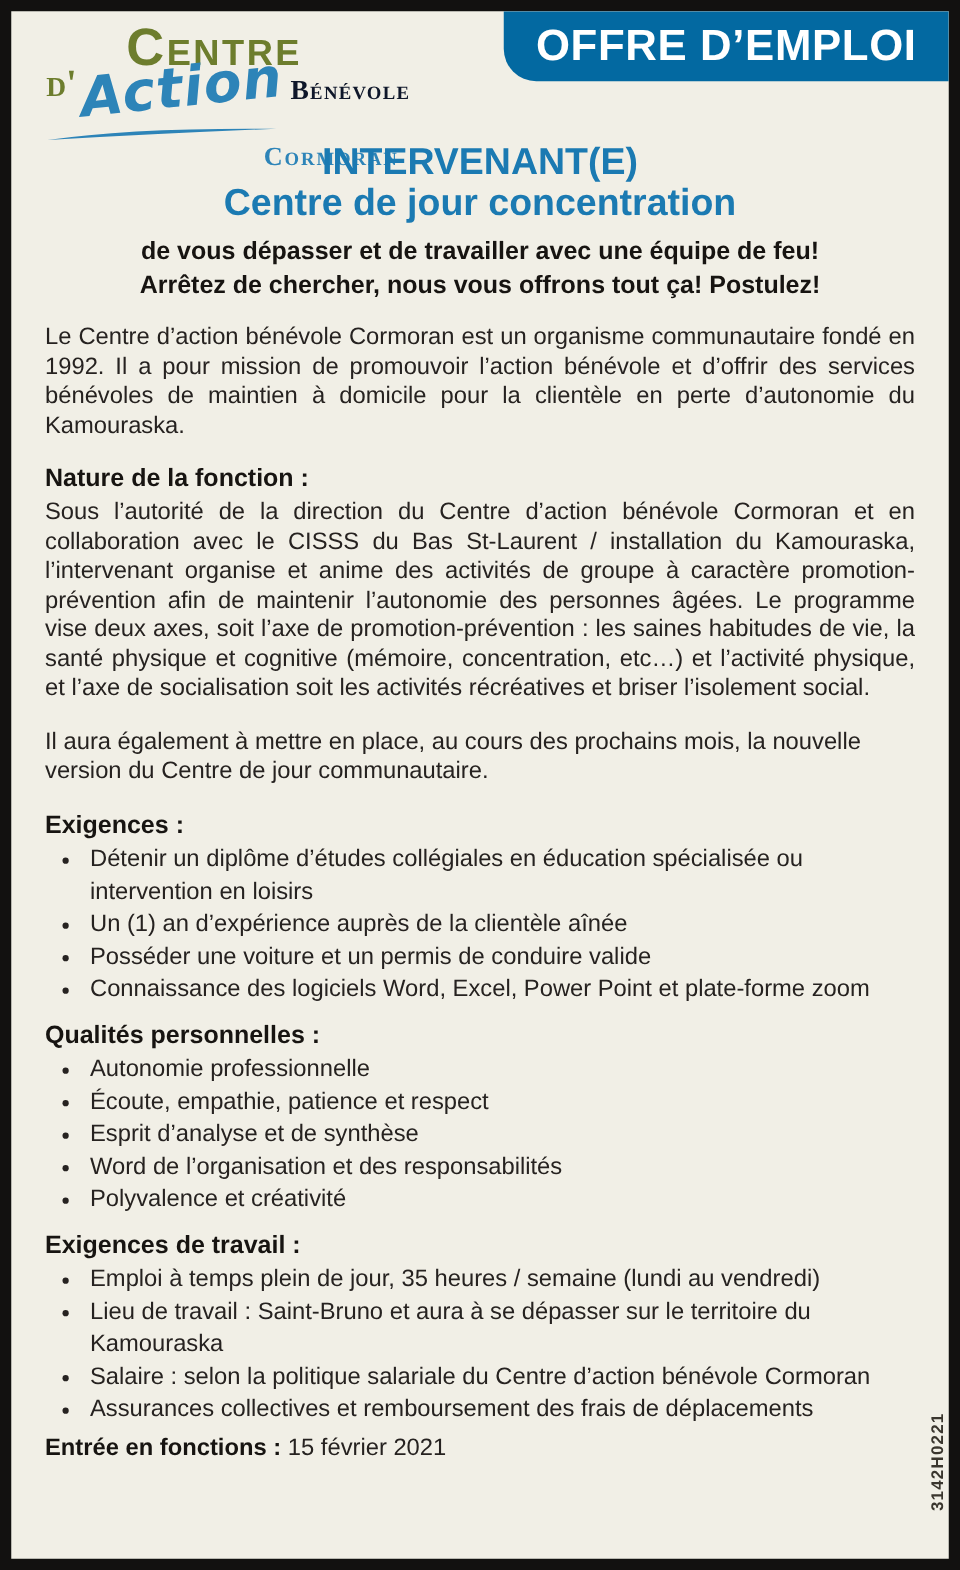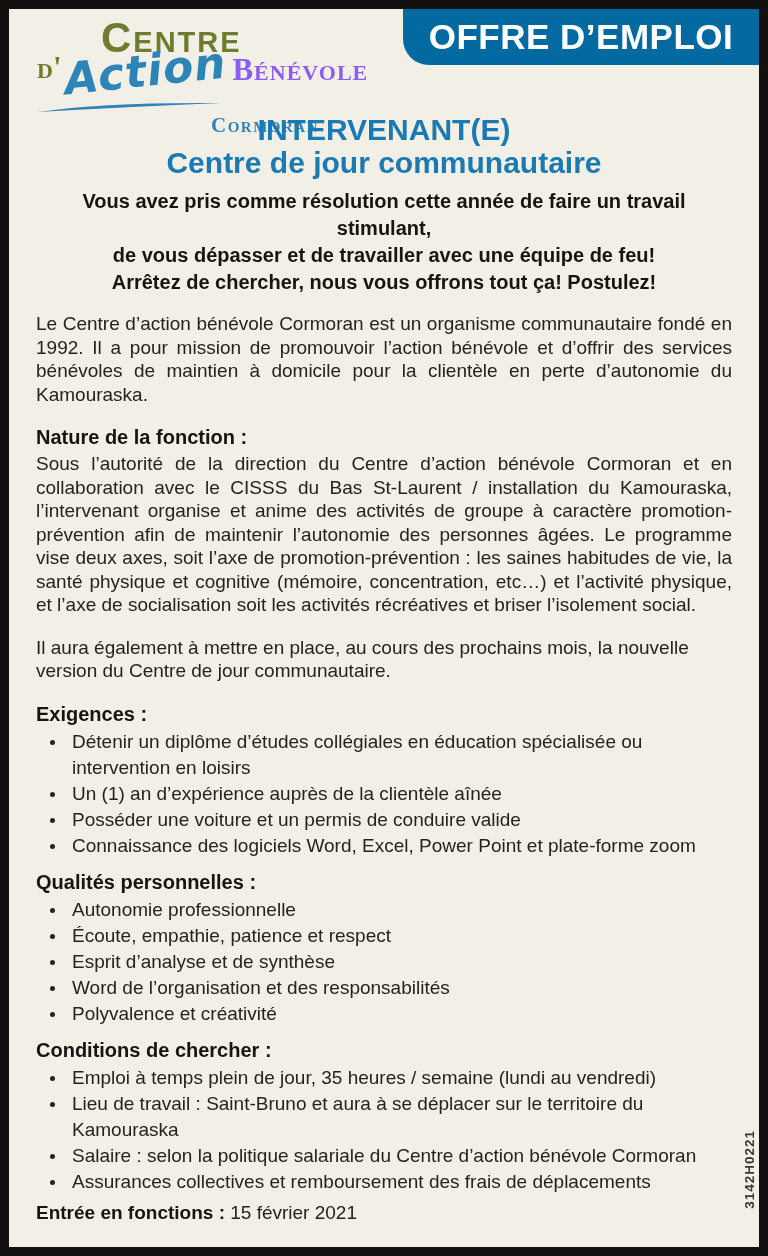--- a/index.html
+++ b/index.html
@@ -29,21 +29,21 @@
     font-family:"Liberation Serif", serif;font-weight:700;
     font-size:31px;color:#6d7d2d;vertical-align:8px;
   }
   .logo-action{
     display:inline-block;transform:rotate(-6deg);
     font-family:"DejaVu Sans", sans-serif;font-style:italic;font-weight:700;
     font-size:44px;color:#2d84b8;letter-spacing:1px;margin:0 2px;
   }
   .logo-benevole{
     font-family:"Liberation Serif", serif;font-weight:700;
-    font-size:31px;color:#8b5cf6;vertical-align:6px;letter-spacing:1px;
+    font-size:22px;color:#0f172a;vertical-align:6px;letter-spacing:1px;
   }
   .logo-swoosh{position:absolute;left:6px;top:84px;}
   .logo-cormoran{
     position:absolute;left:182px;top:98px;
     font-family:"Liberation Serif", serif;font-weight:700;
     font-size:21px;color:#2d84b8;letter-spacing:1.5px;
   }
   .banner{
     position:absolute;top:0;right:0;width:356px;height:56px;
     background:#0369a1;border-bottom-left-radius:26px;
@@ -92,25 +92,24 @@
       </svg>
       <div class="logo-cormoran sc">Cormoran</div>
     </div>
     <div class="banner">OFFRE D’EMPLOI</div>
   </div>
 
   <div class="main">
 
     <div class="title">
       <div>INTERVENANT(E)</div>
-      <div>Centre de jour communautaire</div>
+      <div>Centre de jour concentration</div>
     </div>
 
     <div class="intro">
-      <div>Vous avez pris comme résolution cette année de faire un travail stimulant,</div>
       <div>de vous dépasser et de travailler avec une équipe de feu!</div>
       <div>Arrêtez de chercher, nous vous offrons tout ça! Postulez!</div>
     </div>
 
     <p class="para">Le Centre d’action bénévole Cormoran est un organisme communautaire fondé en 1992. Il a pour mission de promouvoir l’action bénévole et d’offrir des services bénévoles de maintien à domicile pour la clientèle en perte d’autonomie du Kamouraska.</p>
 
     <div class="sec-heading">Nature de la fonction :</div>
     <p class="para" style="margin-top:2px;">Sous l’autorité de la direction du Centre d’action bénévole Cormoran et en collaboration avec le CISSS du Bas St-Laurent / installation du Kamouraska, l’intervenant organise et anime des activités de groupe à caractère promotion-prévention afin de maintenir l’autonomie des personnes âgées. Le programme vise deux axes, soit l’axe de promotion-prévention : les saines habitudes de vie, la santé physique et cognitive (mémoire, concentration, etc…) et l’activité physique, et l’axe de socialisation soit les activités récréatives et briser l’isolement social.</p>
     <p class="para" style="margin-top:10px;text-align:left;">Il aura également à mettre en place, au cours des prochains mois, la nouvelle version du Centre de jour communautaire.</p>
 
@@ -124,24 +123,24 @@
 
     <div class="sec-heading">Qualités personnelles :</div>
     <ul class="blist">
       <li>Autonomie professionnelle</li>
       <li>Écoute, empathie, patience et respect</li>
       <li>Esprit d’analyse et de synthèse</li>
       <li>Word de l’organisation et des responsabilités</li>
       <li>Polyvalence et créativité</li>
     </ul>
 
-    <div class="sec-heading">Conditions de chercher :</div>
+    <div class="sec-heading">Exigences de travail :</div>
     <ul class="blist">
       <li>Emploi à temps plein de jour, 35 heures / semaine (lundi au vendredi)</li>
-      <li>Lieu de travail : Saint-Bruno et aura à se déplacer sur le territoire du Kamouraska</li>
+      <li>Lieu de travail : Saint-Bruno et aura à se dépasser sur le territoire du Kamouraska</li>
       <li>Salaire : selon la politique salariale du Centre d’action bénévole Cormoran</li>
       <li>Assurances collectives et remboursement des frais de déplacements</li>
     </ul>
 
     <div class="entree">
       <b>Entrée en fonctions :</b>
       <span>15 février 2021</span>
     </div>
 
   </div>

